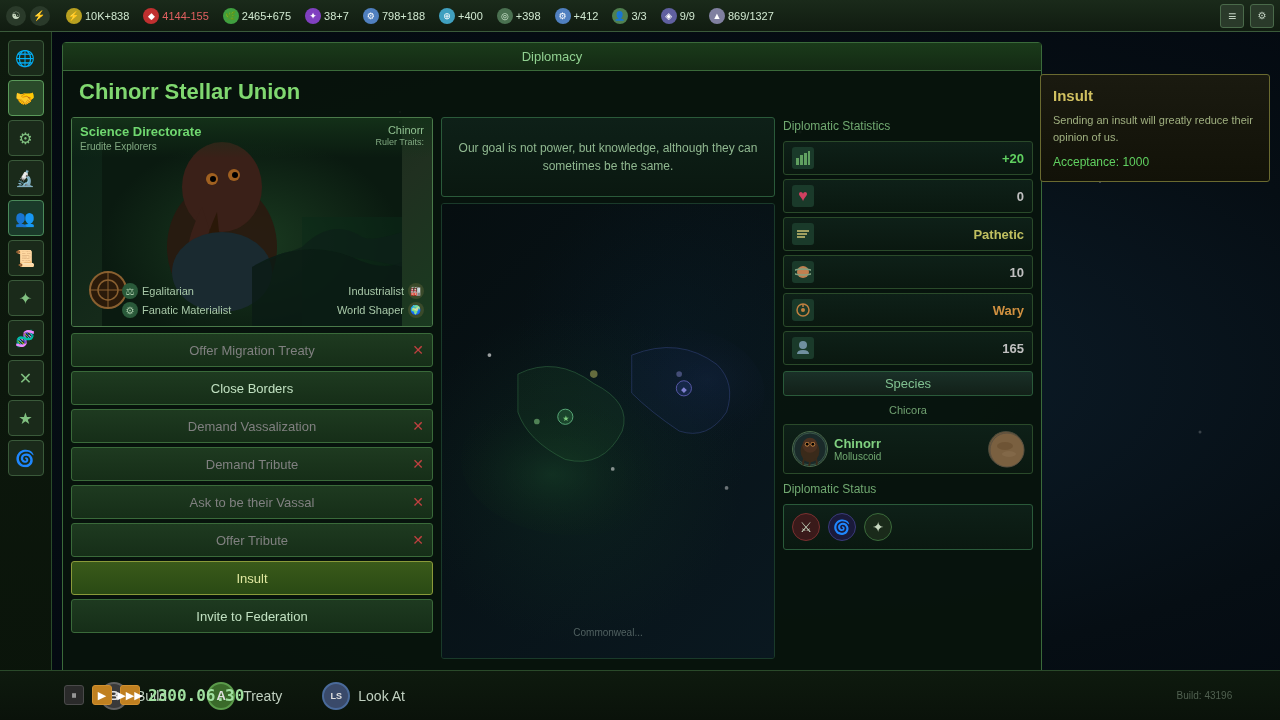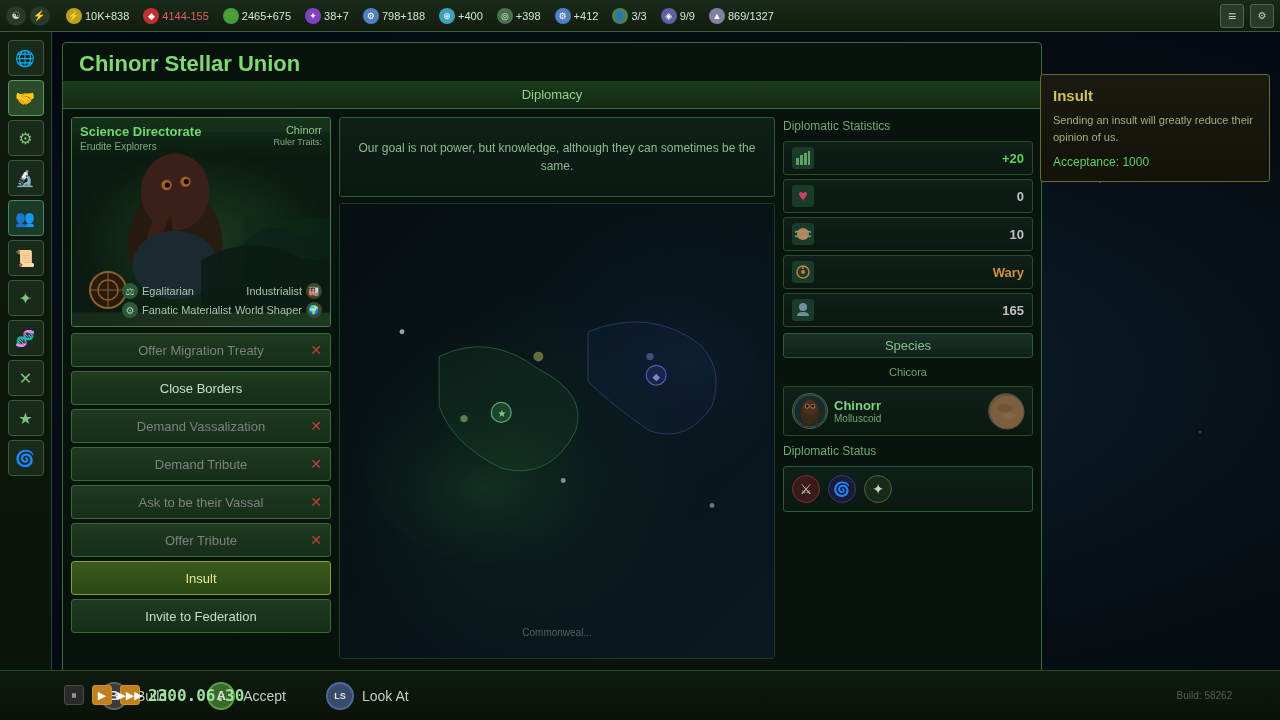--- a/index.html
+++ b/index.html
@@ -159,21 +159,21 @@
 
     #panel-body {
       display: flex;
       padding: 8px;
       gap: 8px;
       height: calc(100% - 80px);
     }
 
     
     #left-col {
-      width: 260px;
+      width: 362px;
       flex-shrink: 0;
       display: flex;
       flex-direction: column;
       gap: 6px;
     }
 
     #portrait-box {
       background: linear-gradient(180deg, #1a3020 0%, #0e1e14 100%);
       border: 1px solid #4a7a4a;
       border-radius: 3px;
@@ -680,24 +680,24 @@
   <div class="sidebar-btn">✦</div>
   <div class="sidebar-btn">🧬</div>
   <div class="sidebar-btn">✕</div>
   <div class="sidebar-btn">★</div>
   <div class="sidebar-btn">🌀</div>
 </div>
 
 <div id="main">
 
   <div id="diplomacy-panel">
-    <div id="empire-title">Chinorr Stellar Union</div>
     <div id="panel-header">
       <span>Diplomacy</span>
     </div>
+    <div id="empire-title">Chinorr Stellar Union</div>
 
     <div id="panel-body">
 
       <div id="left-col">
 
         <div id="portrait-box">
           <div class="creature-bg">
 
             <svg width="300" height="210" viewBox="0 0 300 210">
 
@@ -864,20 +864,30 @@
               </svg>
             </div>
             <span class="stat-value positive">+20</span>
           </div>
 
           <div class="stat-row">
             <div class="stat-icon" style="font-size:16px;color:#d04060;">♥</div>
             <span class="stat-value neutral">0</span>
           </div>
 
+          <div class="stat-row">
+            <div class="stat-icon">
+              <svg width="16" height="16" viewBox="0 0 16 16">
+                <rect x="2" y="4" width="12" height="2" fill="#a0a060"></rect>
+                <rect x="2" y="7" width="10" height="2" fill="#a0a060"></rect>
+                <rect x="2" y="10" width="8" height="2" fill="#a0a060"></rect>
+              </svg>
+            </div>
+            <span class="stat-value pathetic">Pathetic</span>
+          </div>
 
           <div class="stat-row">
             <div class="stat-icon">
               <svg width="16" height="16" viewBox="0 0 16 16">
                 <circle cx="8" cy="8" r="6" fill="#c08050"></circle>
                 <ellipse cx="8" cy="8" rx="10" ry="3" fill="none" stroke="#80a080" stroke-width="1.5"></ellipse>
               </svg>
             </div>
             <span class="stat-value neutral">10</span>
           </div>
@@ -982,26 +992,26 @@
     <div class="bottom-btn">
       <div class="bottom-btn-circle">
         <span>B</span>
       </div>
       <span class="bottom-btn-label">Build</span>
     </div>
     <div class="bottom-btn">
       <div class="bottom-btn-circle" style="background:#3a6a2a;border-color:#5a9a4a;">
         <span>A</span>
       </div>
-      <span class="bottom-btn-label">Accept</span>
+      <span class="bottom-btn-label">Treaty</span>
     </div>
     <div class="bottom-btn">
       <div class="bottom-btn-circle" style="background:#3a4a6a;border-color:#4a6a9a;font-size:9px;">
         <span>LS</span>
       </div>
       <span class="bottom-btn-label">Look At</span>
     </div>
   </div>
 
   <div style="margin-left:auto;">
-    <div id="build-info" style="position:static;font-size:10px;color:#506050;">Build: 58262</div>
+    <div id="build-info" style="position:static;font-size:10px;color:#506050;">Build: 43196</div>
   </div>
 </div>
 
 </body></html>

